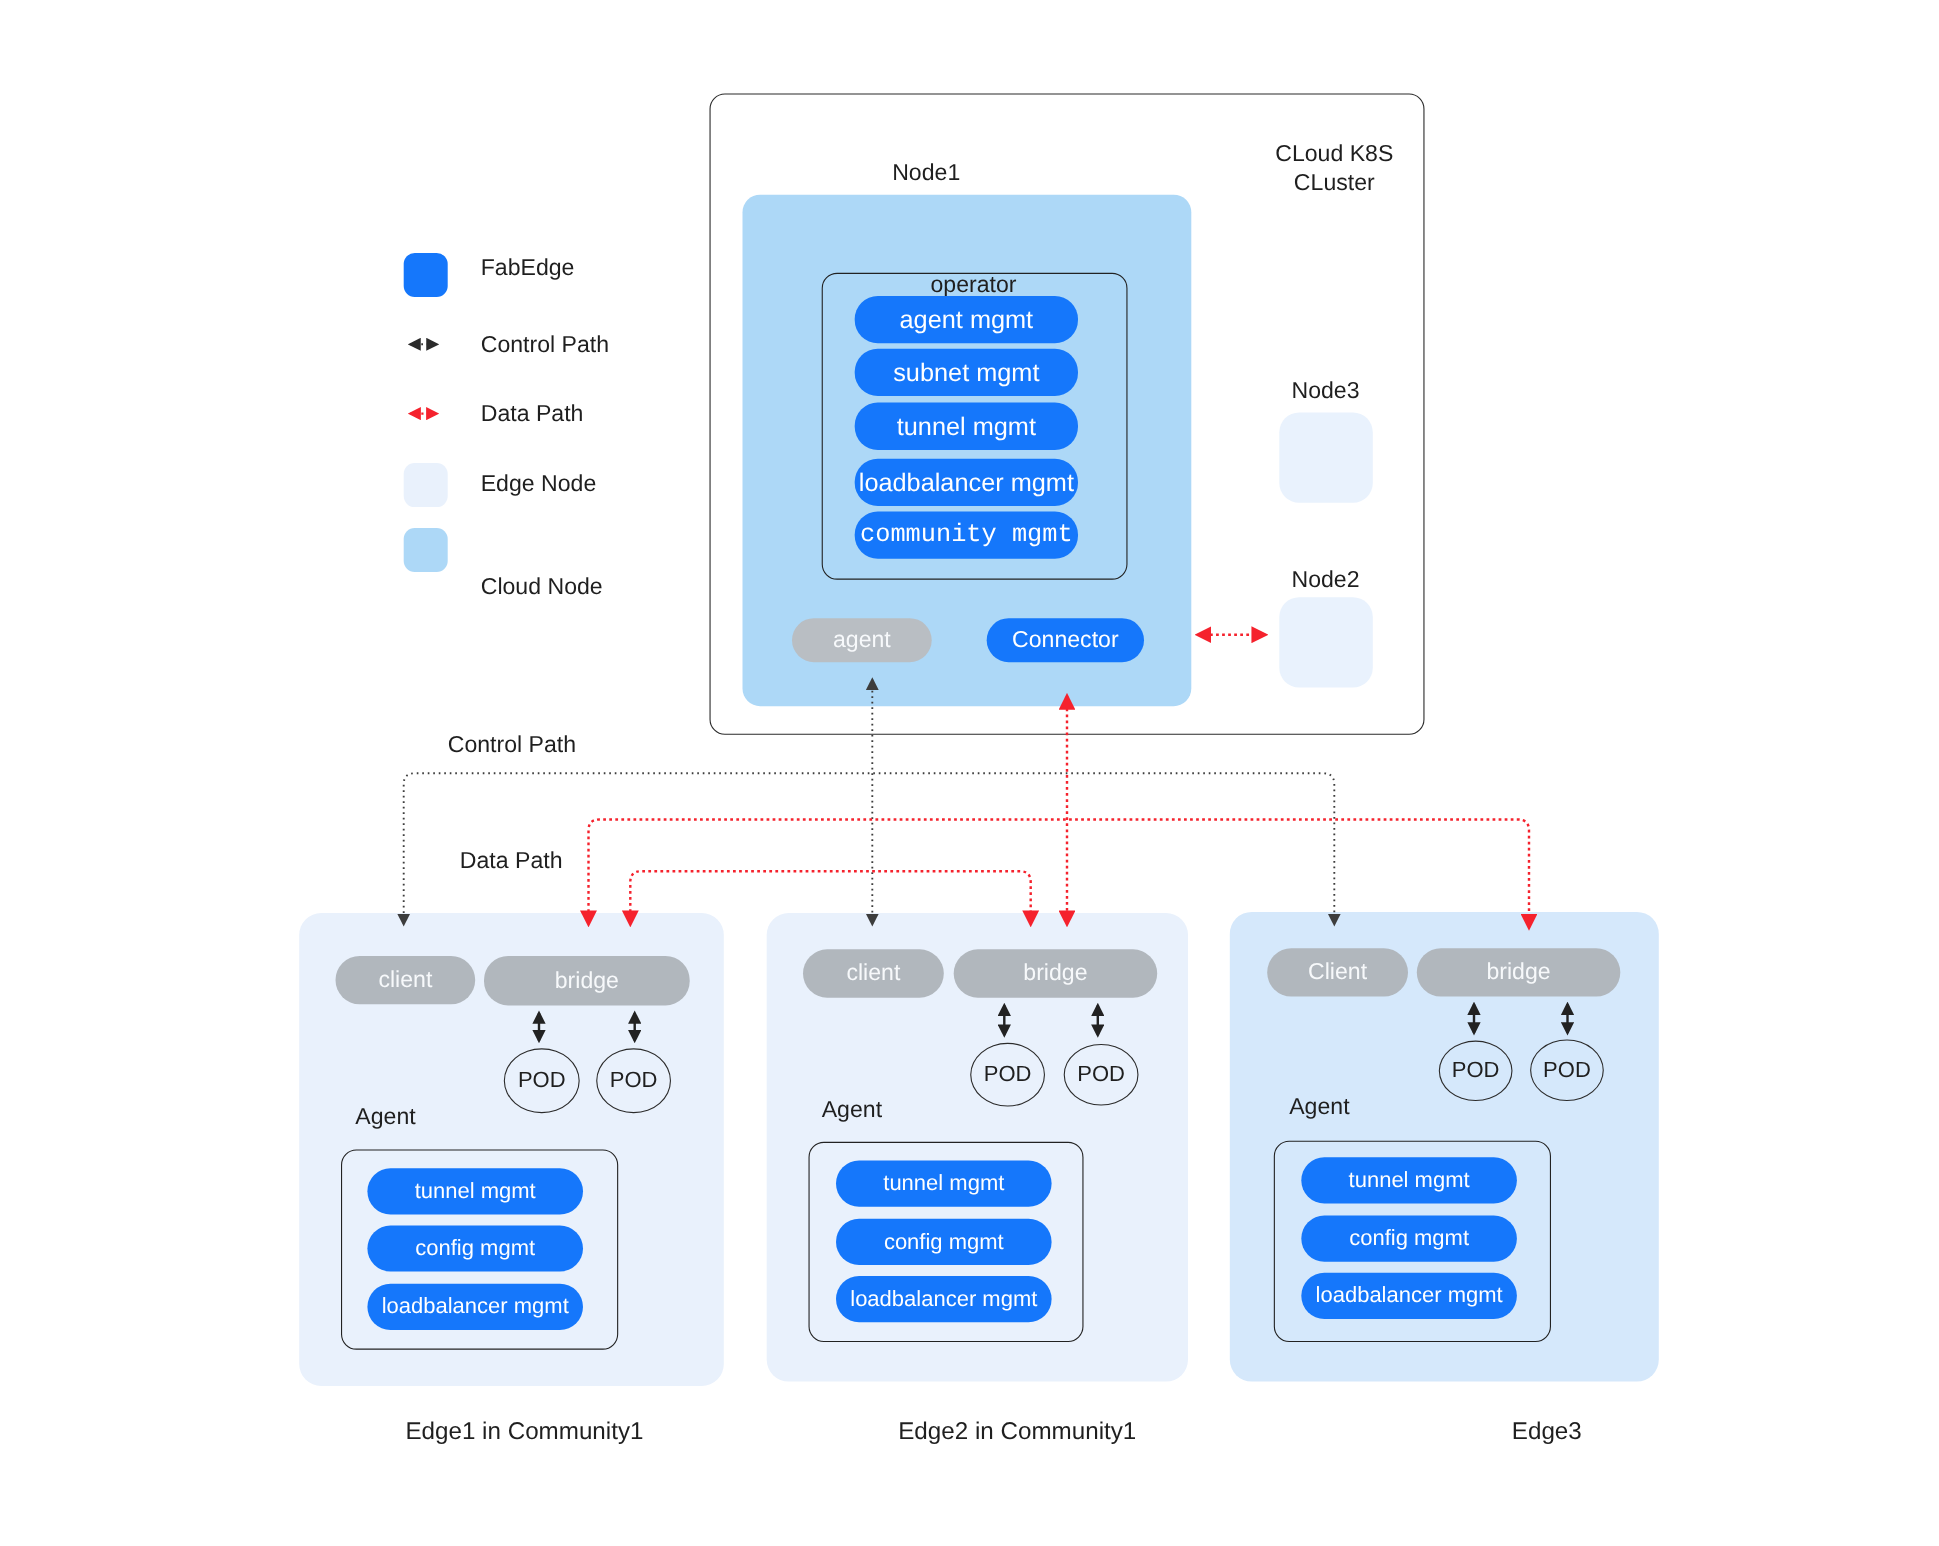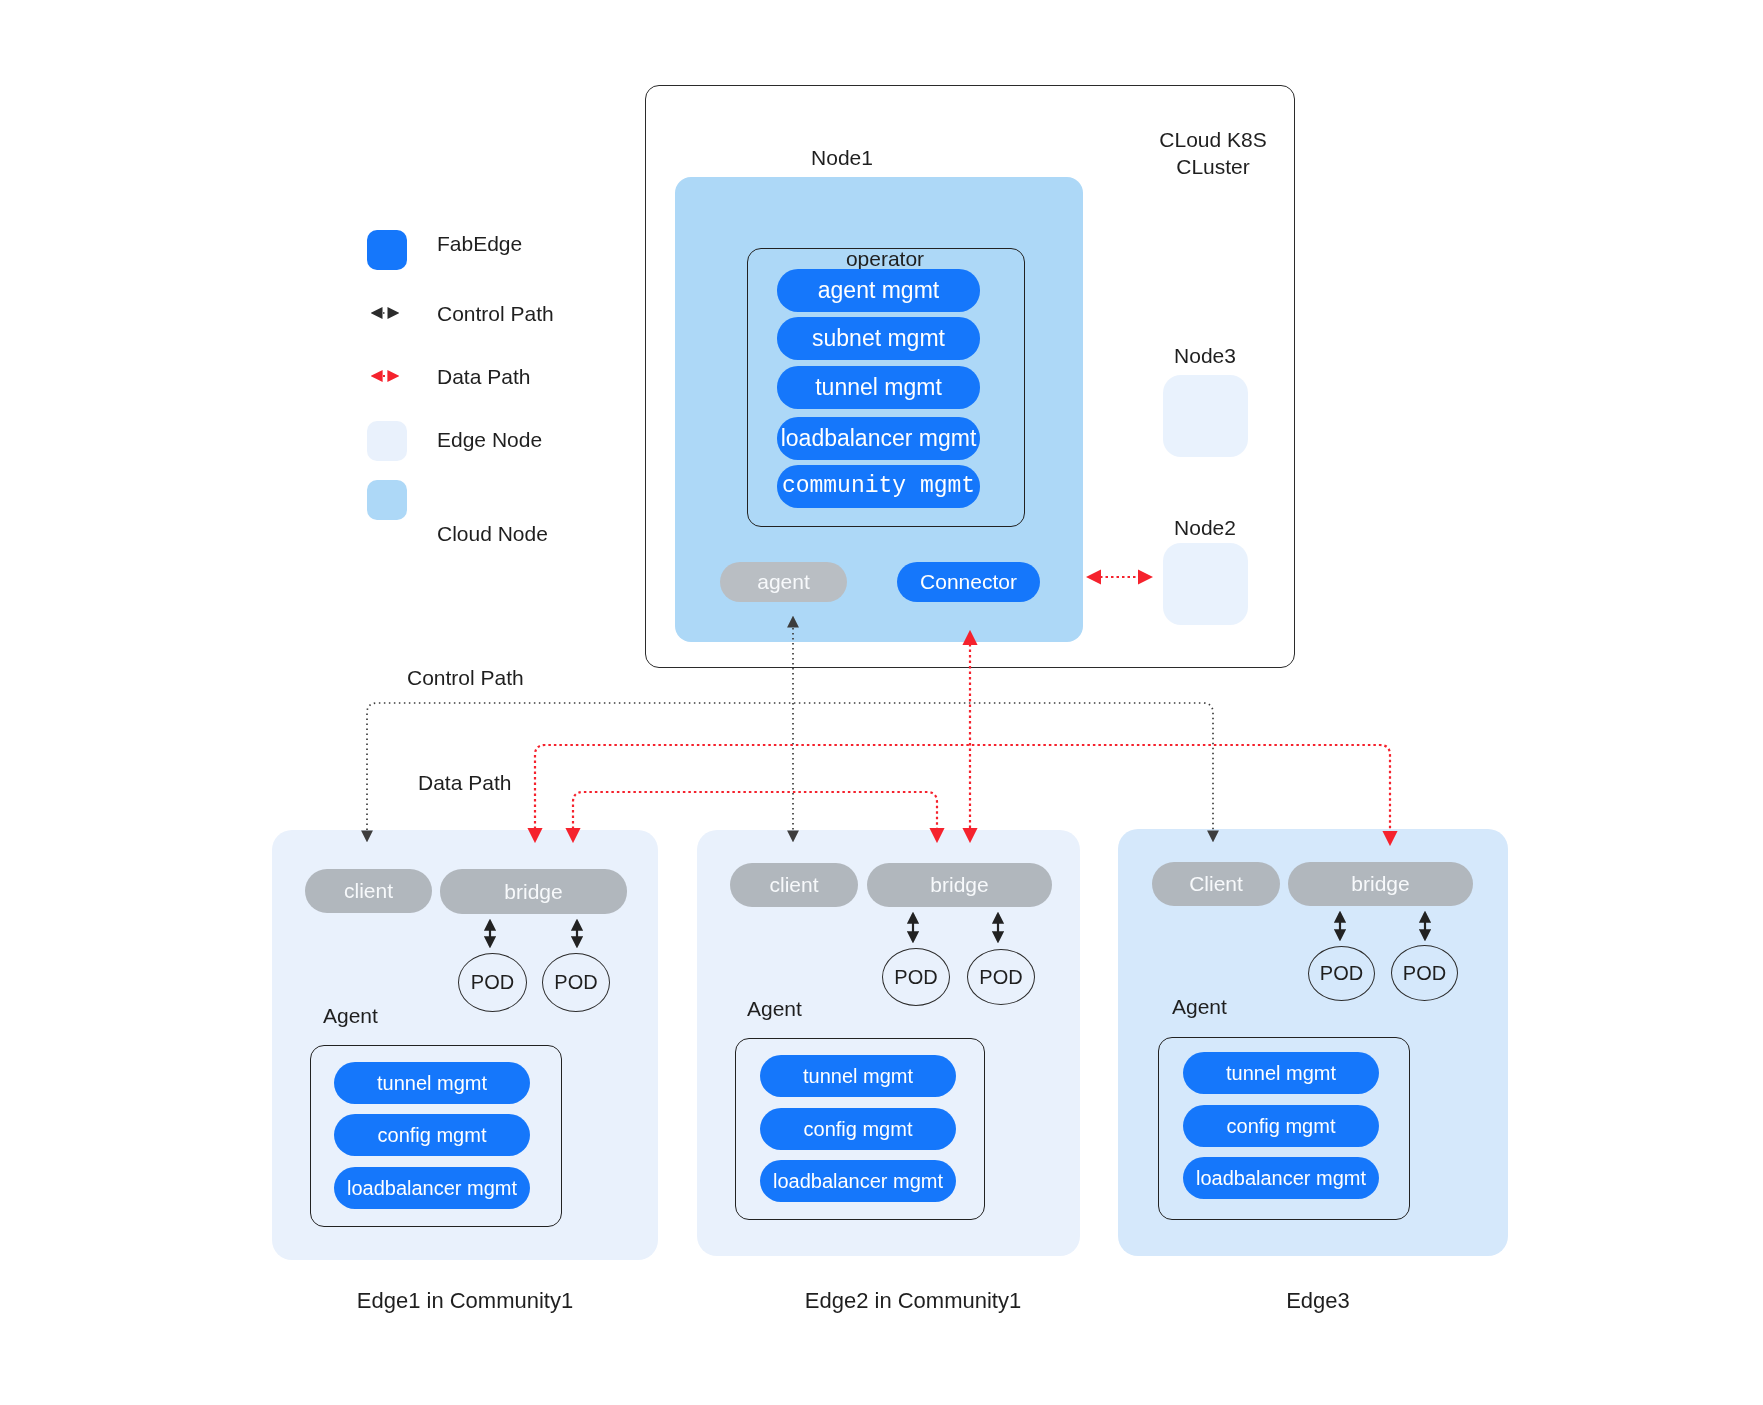--- a/index.html
+++ b/index.html
@@ -21,21 +21,21 @@
   .pill{border-radius:22px;color:#f7f9fb;font-size:21px;text-align:center;}
   .gray{background:var(--gray_pill);}
   .blue{background:var(--blue);}
   .node-sm{width:85px;height:82px;border-radius:18px;background:var(--node_small);}
   .edge-box{border-radius:20px;}
   .agent-box{border:1.6px solid #222;border-radius:14px;}
   .agent-pill{width:196px;height:42px;border-radius:21px;background:var(--blue);
               color:#fff;font-size:20px;line-height:42px;text-align:center;}
   .pod{border:1.6px solid #2b2b2b;border-radius:50%;background:transparent;
        display:flex;align-items:center;justify-content:center;font-size:20px;color:#1f1f1f;}
-  .caption{font-size:22px;color:var(--ink);text-align:center;white-space:nowrap;}
+  .caption{font-size:22px;color:var(--ink);text-align:right;white-space:nowrap;}
   #wires{position:absolute;left:0;top:0;pointer-events:none;z-index:9;}
 </style>
 </head>
 <body>
 
 <div id="stage">
 
   <div class="abs" style="left:0;top:0;">
     <div class="abs swatch" style="left:367px;top:230px;background:var(--blue);"></div>
     <div class="abs lbl" style="left:437px;top:232px;">FabEdge</div>

